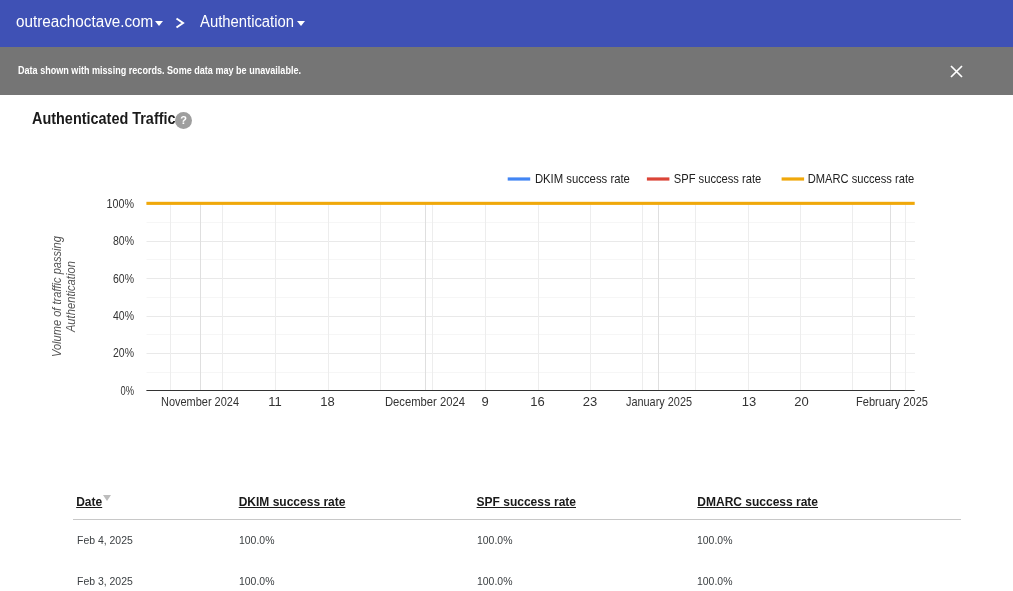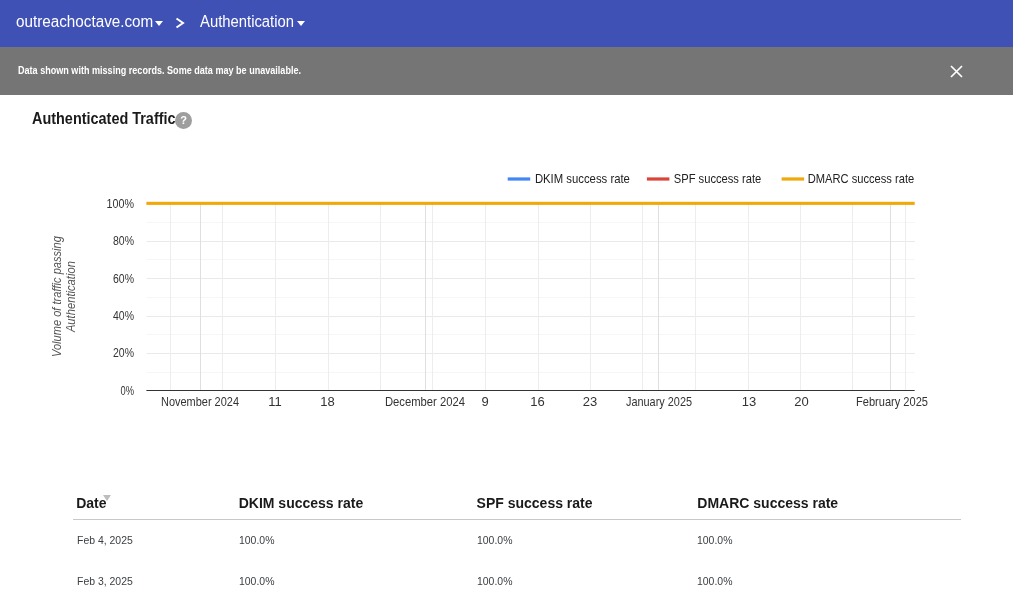--- a/index.html
+++ b/index.html
@@ -11,21 +11,21 @@
     border-left:4.2px solid transparent; border-right:4.2px solid transparent;
     border-top:5px solid #fff; }
   #graybar { position:absolute; left:0; top:47px; width:1013px; height:48px; background:#757575; }
   #msg { position:absolute; left:18px; top:64px; font-size:11.5px; font-weight:bold;
     color:#fff; transform:scaleX(0.788); transform-origin:0 0; white-space:pre; }
   #title { position:absolute; left:32px; top:109px; font-size:17px; font-weight:bold;
     color:#1a1a1a; transform:scaleX(0.849); transform-origin:0 0; white-space:pre; }
   #helpicon { position:absolute; left:175px; top:112px; width:17px; height:17px;
     background:#9E9E9E; border-radius:50%; color:#fff;
     font-size:11px; font-weight:bold; text-align:center; line-height:17px; }
-  .th { position:absolute; font-size:14px; font-weight:bold; color:#1a1a1a; white-space:pre; }
+  .th { position:absolute; font-size:12px; font-weight:bold; color:#1a1a1a; white-space:pre;text-decoration:underline; }
   .td { position:absolute; font-size:11px; color:#3c4043; transform:scaleX(0.95);
         transform-origin:0 0; white-space:pre; }
 </style>
 </head>
 <body>
 <div id="topbar">
   <span class="tb-text" style="left:16px; transform:scaleX(0.953); transform-origin:0 0;">outreachoctave.com</span>
   <span class="caret" style="left:155px;"></span>
   <svg class="abs" style="left:174px; top:17px;" width="12" height="12" viewBox="0 0 12 12">
       <path d="M2.5 1.5 L9 6 L2.5 10.5" stroke="#fff" stroke-width="2" fill="none"></path>

